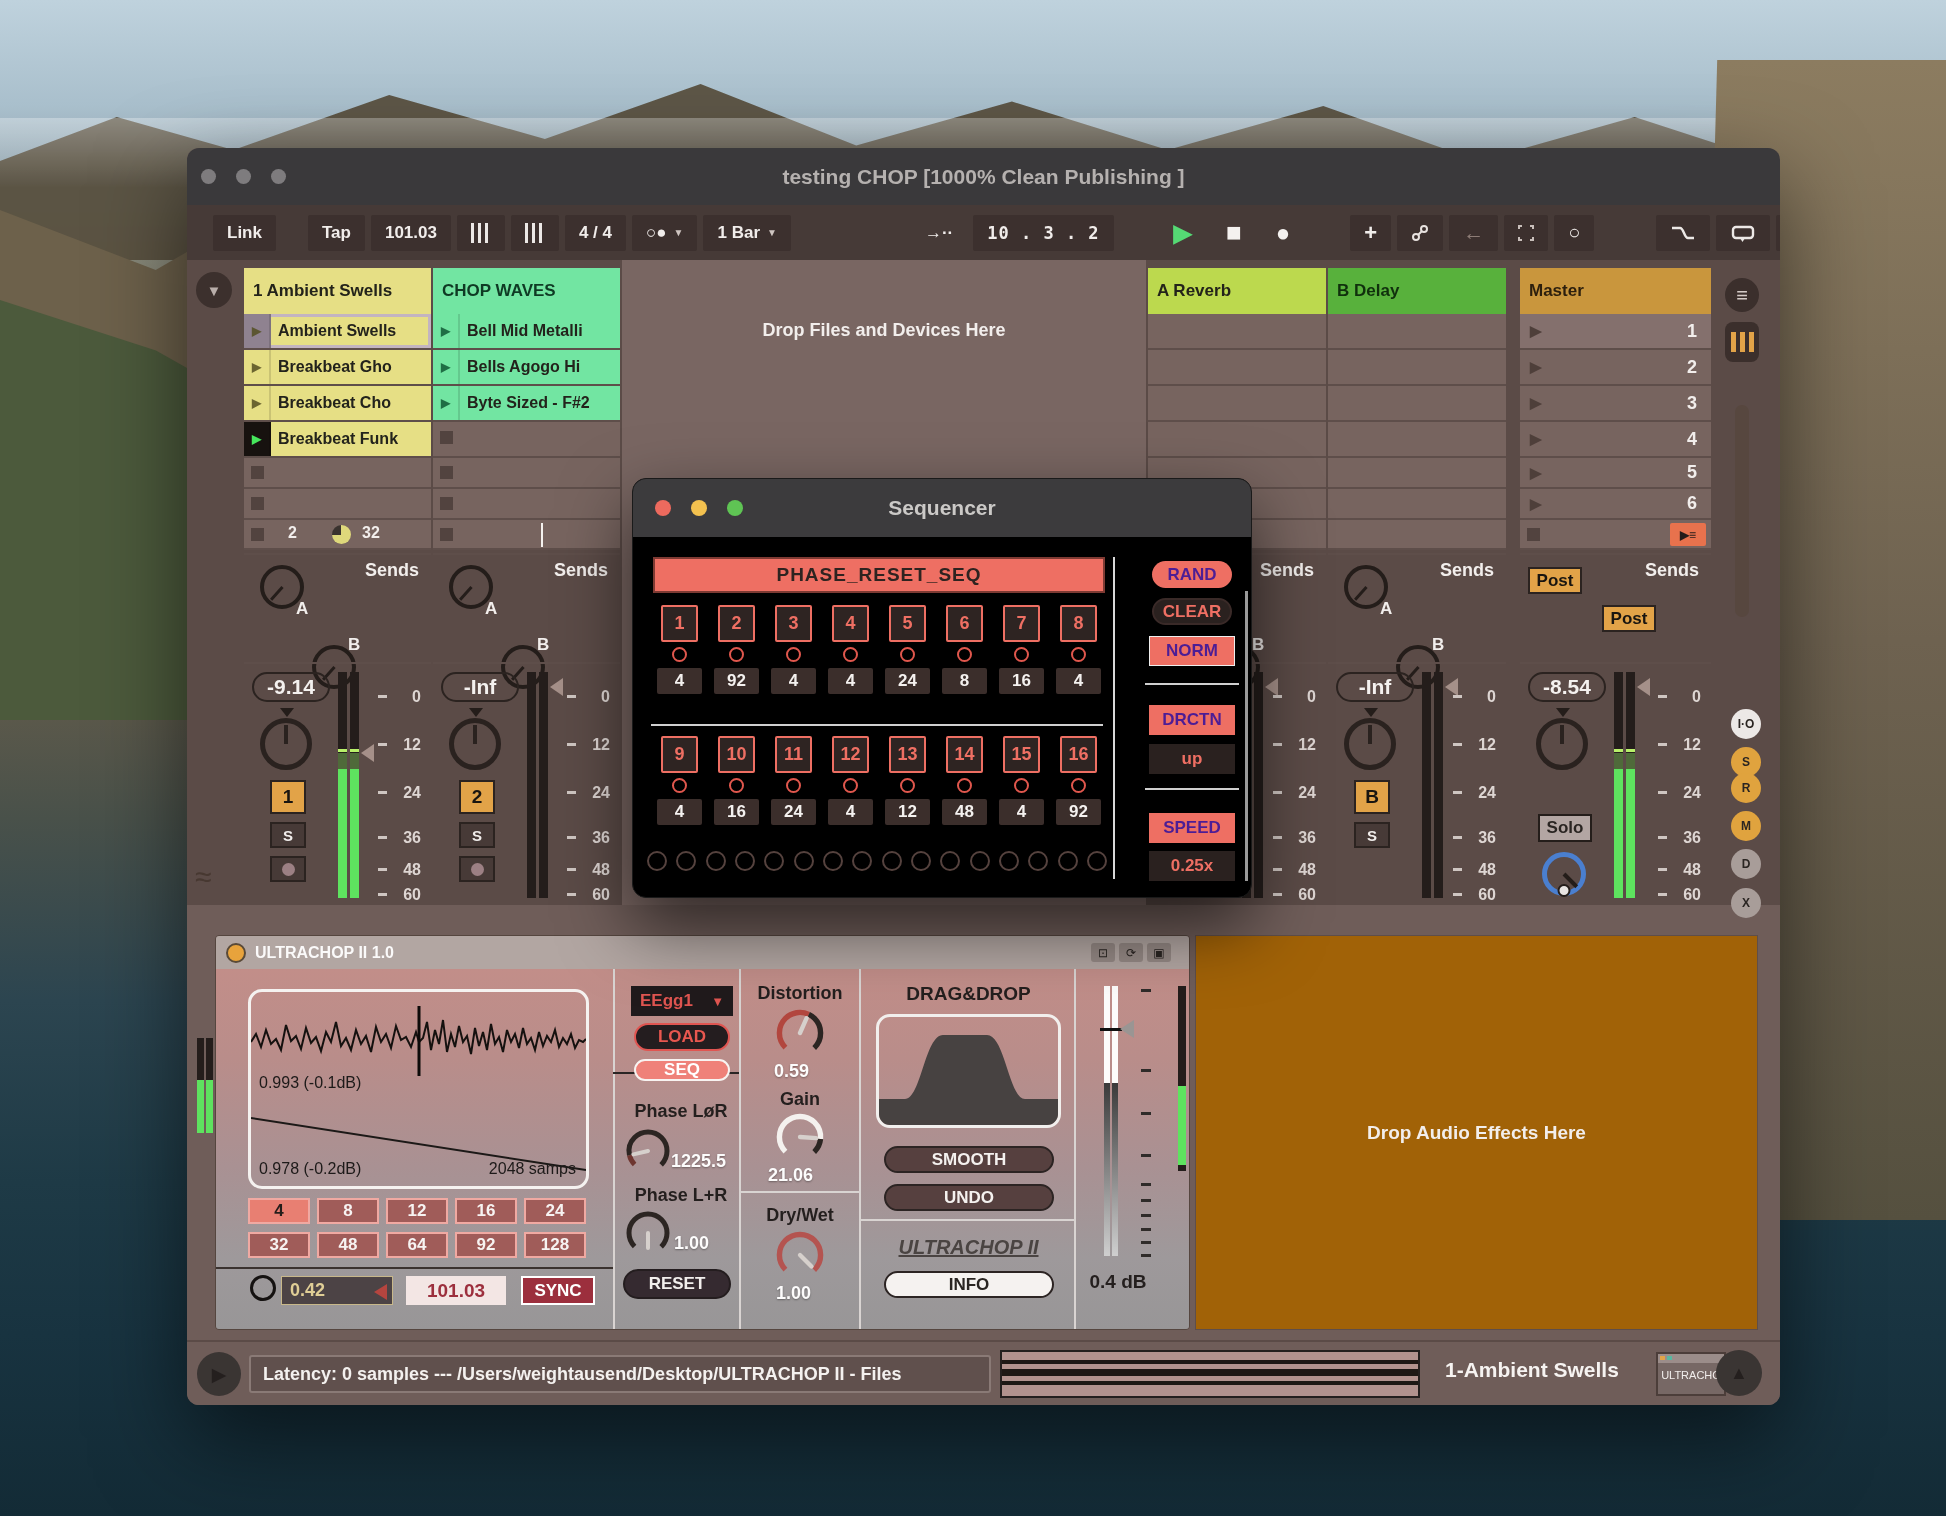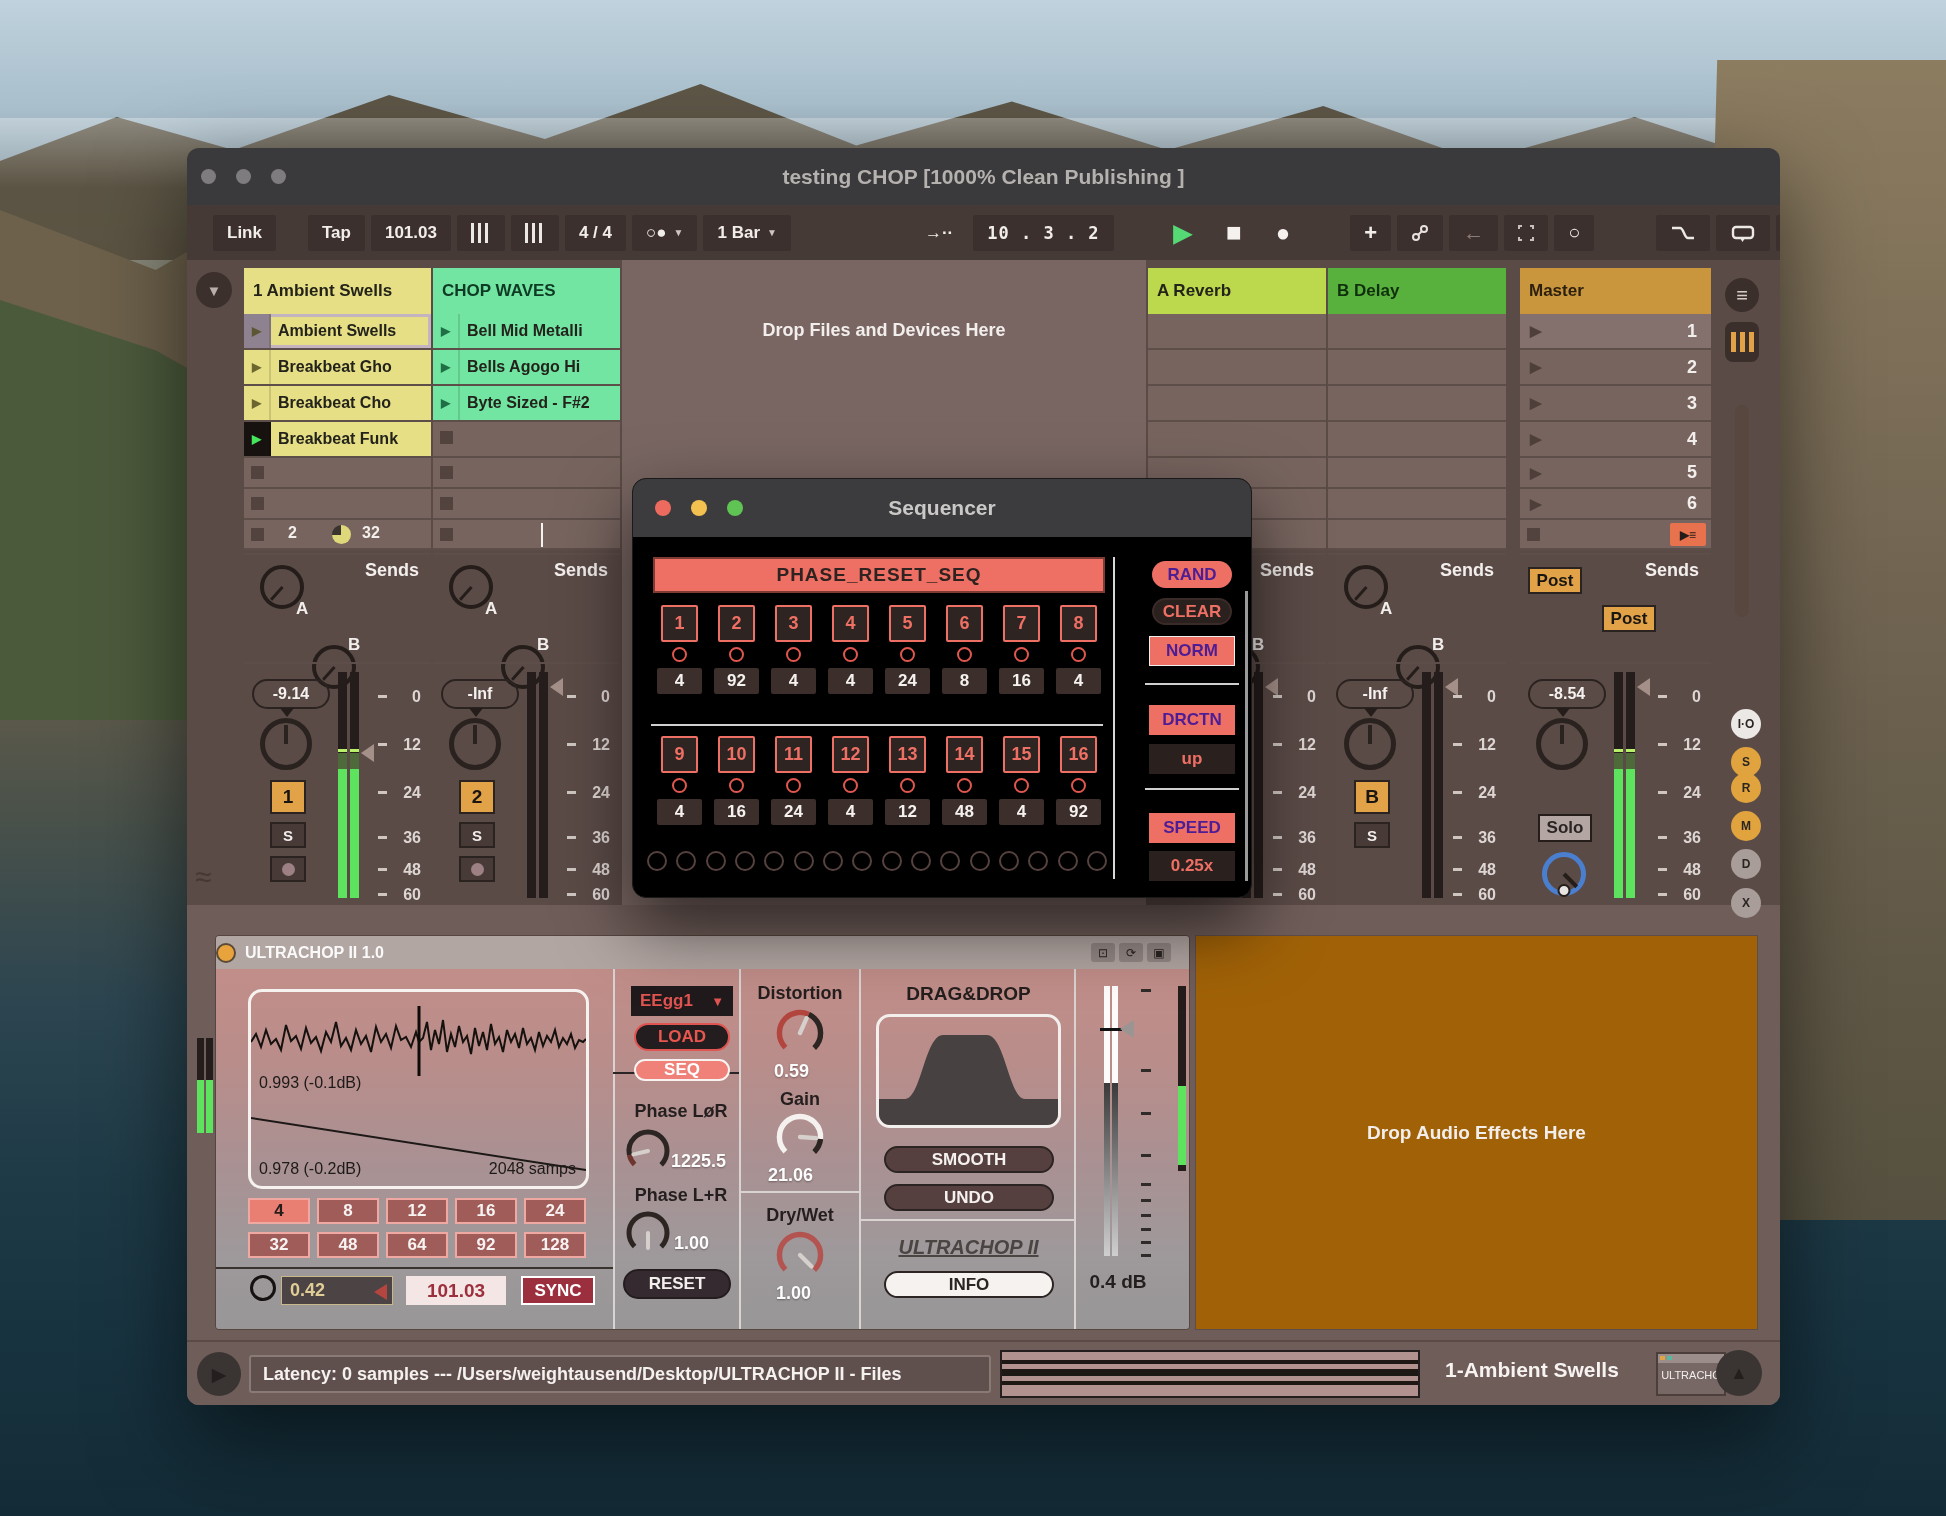--- a/index.html
+++ b/index.html
@@ -53,21 +53,21 @@
   .scenetri{color:#4e3f3a;font-size:15px;}
   .dropcol{background:#796662;}
   .drophint{position:absolute;left:0;right:0;top:60px;text-align:center;font-weight:bold;font-size:18px;color:#f2eeec;}
   
   .sendsrow{position:absolute;left:0;right:0;top:293px;height:109px;border-top:2px solid #5e4e4a;}
   .mixrow{position:absolute;left:0;right:0;top:402px;height:243px;border-top:2px solid #5e4e4a;}
   .sendlbl{position:absolute;right:12px;top:5px;font-weight:bold;font-size:18px;color:#f2eeec;}
   .sknob{width:44px;height:44px;border:4px solid #241d1a;border-radius:50%;position:relative;}
   .sknob:after{content:"";position:absolute;left:50%;top:50%;width:3px;height:17px;margin-left:-1px;background:#241d1a;transform-origin:top center;transform:rotate(42deg);}
   .sklet{position:absolute;font-weight:bold;font-size:17px;color:#f2eeec;}
-  .vol{position:absolute;left:8px;top:8px;width:78px;height:30px;border:2.5px solid #2b2320;border-radius:16px;color:#f4f1ef;font-weight:bold;font-size:16px;display:flex;align-items:center;justify-content:center;margin-top:7px;}
+  .vol{position:absolute;left:8px;top:8px;width:78px;height:30px;border:2.5px solid #2b2320;border-radius:16px;color:#f4f1ef;font-weight:bold;font-size:21px;display:flex;align-items:center;justify-content:center;}
   .pknob{position:absolute;left:16px;top:54px;width:52px;height:52px;border:5px solid #2a221f;border-radius:50%;}
   .pknob:after{content:"";position:absolute;left:50%;top:2px;width:4px;height:19px;margin-left:-2px;background:#2a221f;}
   .ptri{position:absolute;left:36px;top:44px;width:0;height:0;border-left:7px solid transparent;border-right:7px solid transparent;border-top:9px solid #241d1a;}
   .numbox{position:absolute;left:26px;top:116px;width:36px;height:34px;background:#e2a348;border:2px solid #2b2320;color:#191510;font-weight:bold;font-size:19px;display:flex;align-items:center;justify-content:center;}
   .sbtn{position:absolute;left:26px;top:158px;width:36px;height:26px;background:#473a37;border:2px solid #2b2320;color:#f2eeec;font-weight:bold;font-size:15px;display:flex;align-items:center;justify-content:center;}
   .armbtn{position:absolute;left:26px;top:192px;width:36px;height:26px;background:#473a37;border:2px solid #2b2320;display:flex;align-items:center;justify-content:center;}
   .armdot{width:13px;height:13px;border-radius:50%;background:#9c8084;}
   .meter{position:absolute;left:94px;top:8px;width:21px;height:226px;display:flex;gap:3px;}
   .mbar{width:9px;height:100%;background:#241d1b;position:relative;overflow:hidden;}
   .mg{position:absolute;left:0;right:0;bottom:0;height:64%;background:#5ee35f;}
@@ -79,21 +79,21 @@
   .sl:before{content:"";position:absolute;right:34px;top:7px;width:9px;height:3px;background:#cfc6c2;}
   .postbtn{position:absolute;width:54px;height:27px;background:#e2a348;border:2px solid #2b2320;color:#191510;font-weight:bold;font-size:17px;display:flex;align-items:center;justify-content:center;}
   .solobtn{position:absolute;left:18px;top:150px;width:54px;height:28px;background:#b3a6a3;border:2px solid #241d1a;color:#2a2522;font-weight:bold;font-size:17px;display:flex;align-items:center;justify-content:center;}
   .cue{position:absolute;left:22px;top:188px;width:44px;height:44px;border:5px solid #4a7fd0;border-radius:50%;}
   .cue:after{content:"";position:absolute;left:50%;top:50%;width:4px;height:18px;margin-left:-2px;background:#241d1a;transform-origin:top center;transform:rotate(-45deg);}
   .cuedot{position:absolute;left:50%;bottom:-6px;transform:translateX(-50%);width:13px;height:13px;background:#e8e4e2;border:2px solid #241d1a;border-radius:50%;}
   .circbtn{position:absolute;width:30px;height:30px;border-radius:50%;display:flex;align-items:center;justify-content:center;font-weight:bold;font-size:12px;color:#2a2522;}
   
   .devzone{left:0;top:782px;width:100%;height:410px;background:#6f5d59;}
   .devpanel{position:absolute;left:28px;top:5px;width:975px;height:395px;border-radius:4px;overflow:hidden;border:1px solid #55463f;}
-  .devtitle{position:absolute;left:0;top:0;right:0;height:33px;background:#b2a6a2;display:flex;align-items:center;gap:9px;}
+  .devtitle{position:absolute;left:0;top:0;right:0;height:33px;background:#b2a6a2;display:flex;align-items:center;padding-left:10px;gap:9px;}
   .devdot{width:20px;height:20px;border-radius:50%;background:#e8a33c;border:2px solid #5a4a38;}
   .devname{font-weight:bold;font-size:16px;color:#fbfafa;}
   .devmini{width:24px;height:19px;background:#948884;border-radius:3px;color:#2a2522;font-size:12px;display:flex;align-items:center;justify-content:center;}
   .devbody{position:absolute;left:0;top:33px;right:0;bottom:0;background:linear-gradient(180deg,#c28e89 0%,#b98d8a 25%,#a99193 55%,#9e999b 80%,#989697 100%);}
   .vline{position:absolute;top:0;bottom:0;width:2px;background:#d9d4d2;}
   .wavebox{position:absolute;left:32px;top:20px;width:341px;height:200px;border:3px solid #f5f2f0;border-radius:14px;}
   .wlbl{position:absolute;font-size:16px;color:#1d1a19;}
   .gridbtn{position:absolute;width:62px;height:26px;background:#a05c59;border:2px solid #f0a9a2;color:#f7f3f2;font-weight:bold;font-size:17px;display:flex;align-items:center;justify-content:center;}
   .gsel{background:#e87f72;color:#241d1a;}
   .hline{position:absolute;height:2px;background:#3a322f;}

